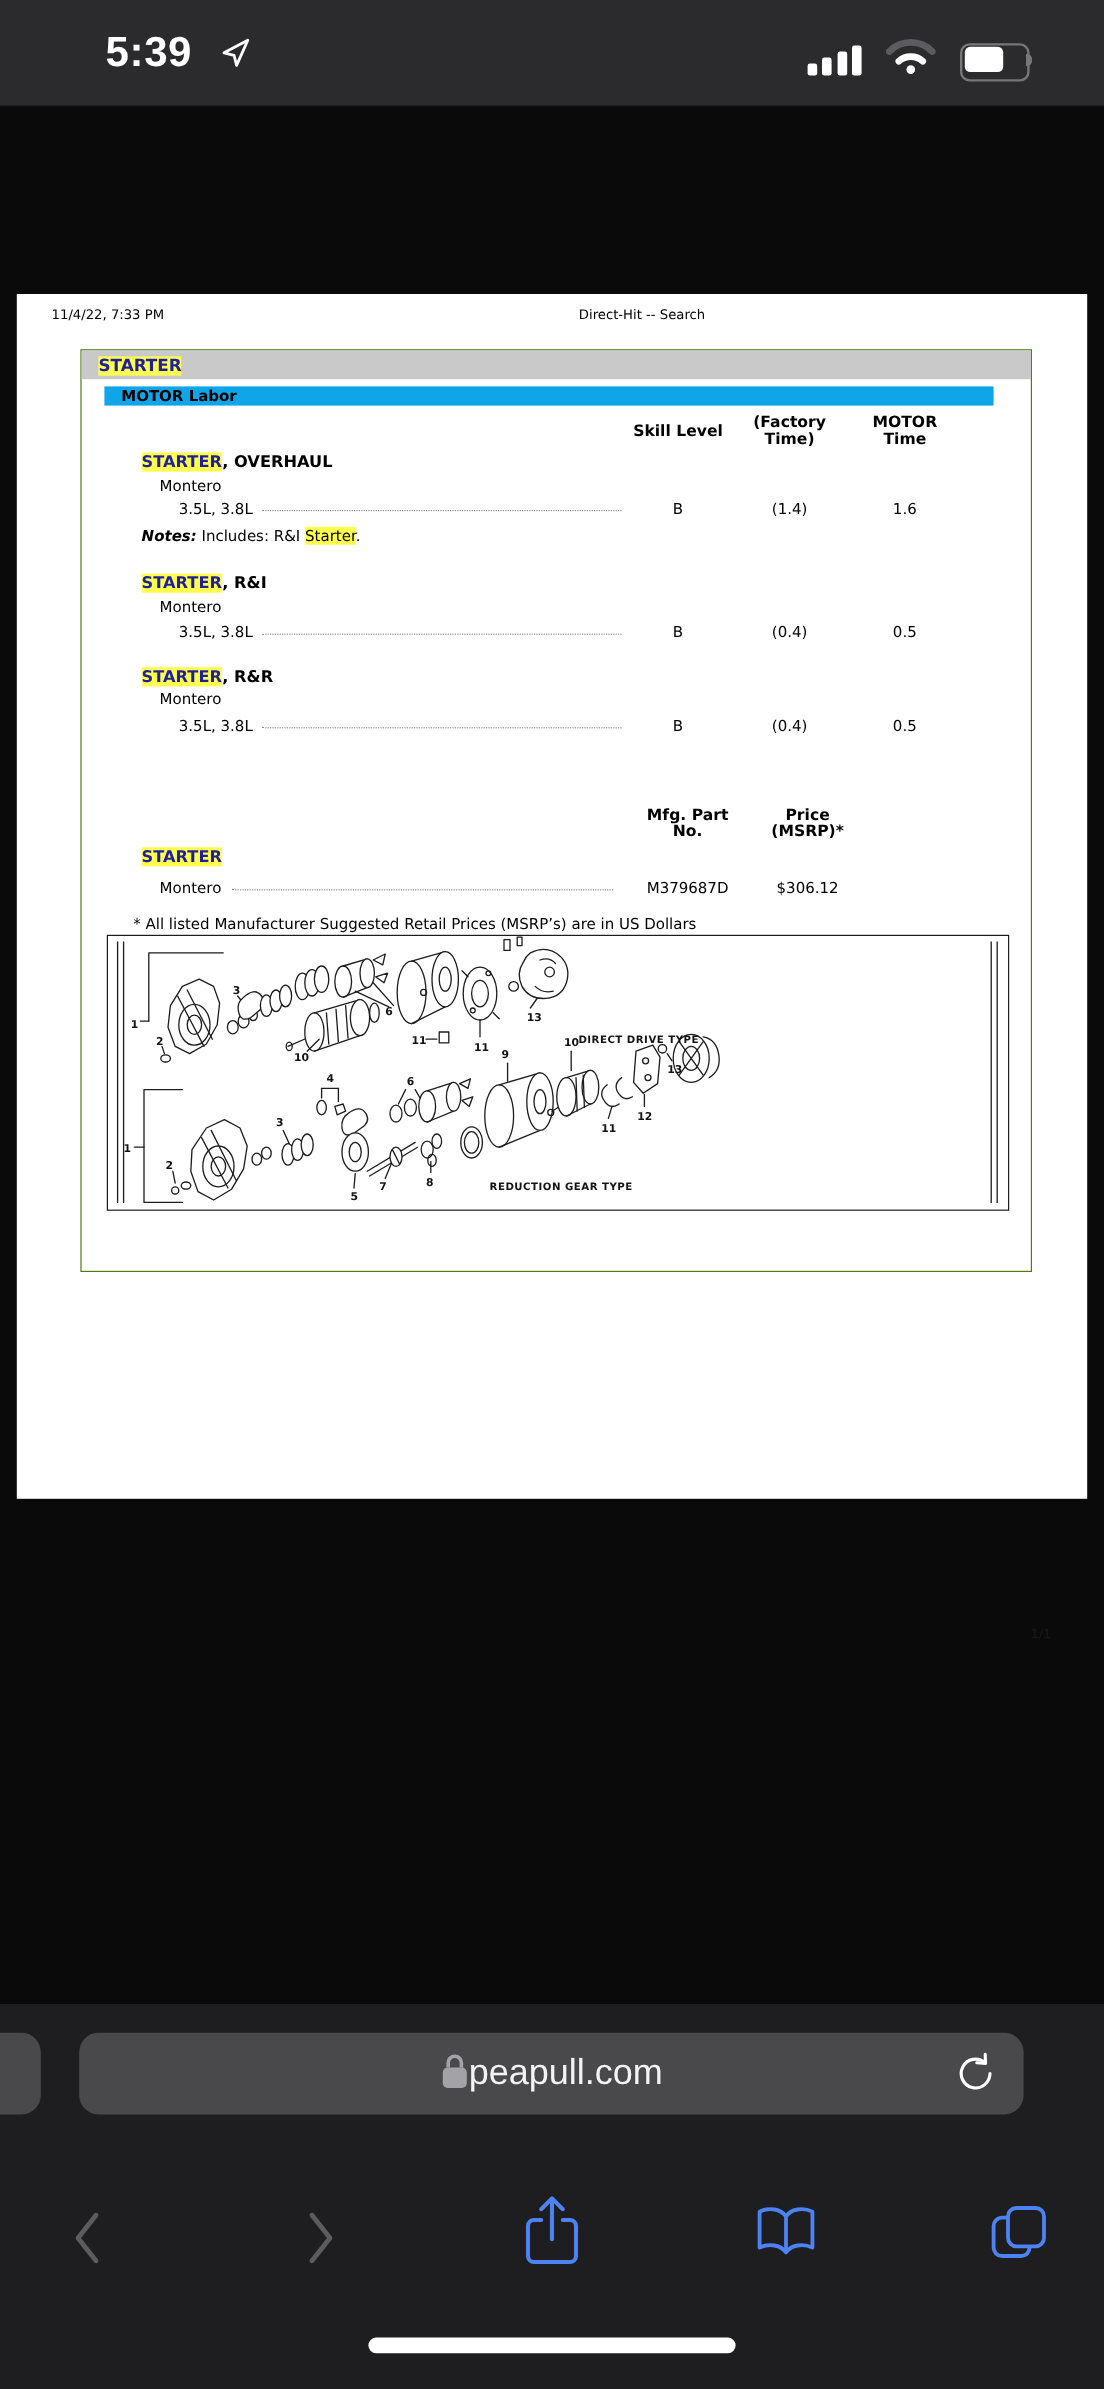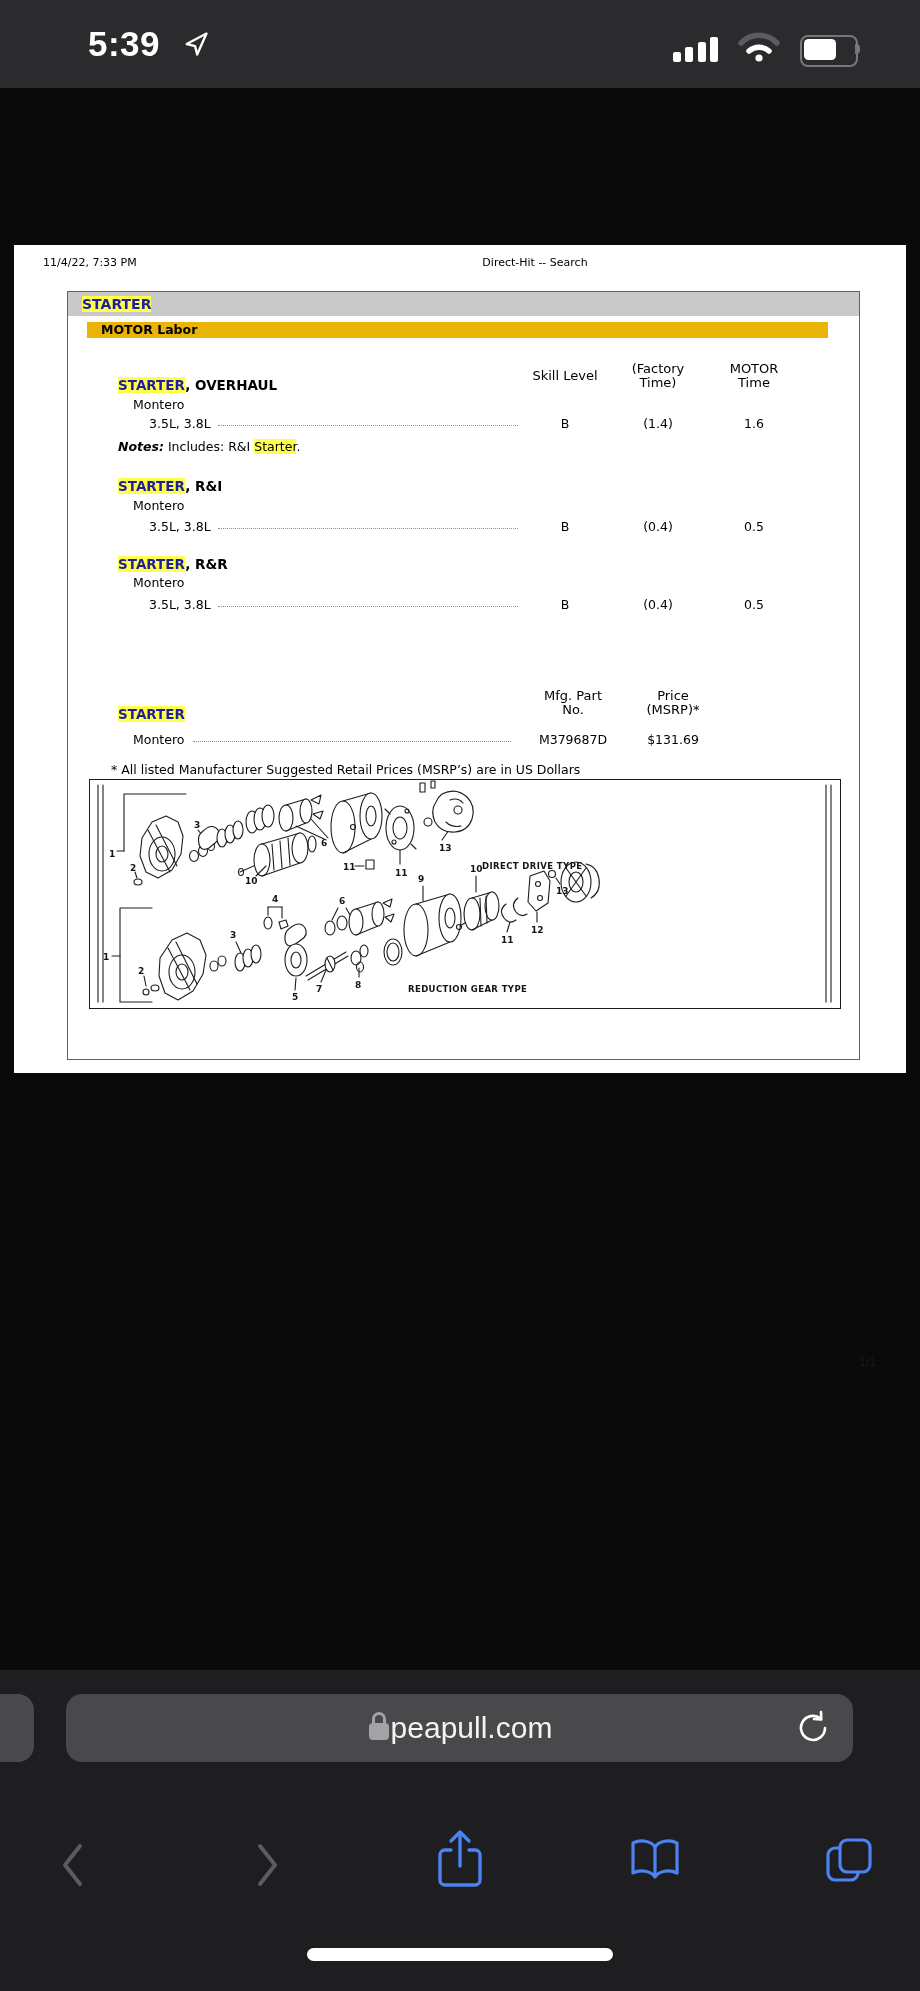--- a/index.html
+++ b/index.html
@@ -14,34 +14,34 @@
   .sig{display:flex;align-items:flex-end;gap:4.5px;height:26px;}
   .sig i{display:block;width:8px;background:#fff;border-radius:2px;}
   .sig i:nth-child(1){height:10px}.sig i:nth-child(2){height:15px}
   .sig i:nth-child(3){height:20px}.sig i:nth-child(4){height:25px}
   .batt{position:relative;width:66px;height:28px;}
   .batt .body{position:absolute;left:0;top:0;width:54px;height:28px;border:2.5px solid #77777b;border-radius:8px;}
   .batt .fill{position:absolute;left:3.5px;top:3.5px;width:32px;height:21px;background:#fff;border-radius:4.5px;}
   .batt .cap{position:absolute;right:6px;top:9px;width:5px;height:10px;background:#77777b;border-radius:0 4px 4px 0;}
 
   
-  .doc{position:absolute;left:14px;top:245px;width:892px;height:828px;background:#fff;
+  .doc{position:absolute;left:14px;top:245px;width:892px;height:1004px;background:#fff;
        color:#000;font-family:"DejaVu Sans",sans-serif;}
   .doc-date{position:absolute;left:29px;top:11px;font-size:11px;}
   .doc-title{position:absolute;left:436px;top:11px;width:170px;text-align:center;font-size:11px;}
 
   .obox{position:absolute;left:53px;top:46px;width:791px;height:767px;border:1px solid #4d7c0f;}
   .bar-top{position:absolute;left:0;top:0;width:100%;height:24px;background:#c9c9c9;line-height:24px;padding-left:14px;box-sizing:border-box;}
   .kw{background:#ffff4e;color:#1f1f9e;font-weight:700;}
   .bar-top .kw{font-size:14px;}
-  .bar-sub{position:absolute;left:19px;width:741px;height:16px;background:#eab308;line-height:16px;
+  .bar-sub{position:absolute;left:19px;width:741px;height:16px;background:#0ea5e9;line-height:16px;
            font-size:12.5px;font-weight:700;padding-left:14px;box-sizing:border-box;}
   .bar-labor{top:30px;} .bar-parts{top:355px;}
 
-  .hdr{position:absolute;width:110px;text-align:center;font-size:13px;font-weight:400;line-height:14px;margin-top:16px;}
+  .hdr{position:absolute;width:110px;text-align:center;font-size:13px;font-weight:700;line-height:14px;}
   .cx-skill{left:442px}.cx-fact{left:535px}.cx-motor{left:631px}
   .cx-part{left:450px}.cx-price{left:550px}
 
   .etitle{position:absolute;left:50px;font-size:13.5px;font-weight:700;}
   .etitle .kw{font-size:13.5px;}
   .model{position:absolute;left:65px;font-size:12.5px;}
   .engine{position:absolute;left:81px;font-size:12.5px;}
   .cell{position:absolute;width:110px;text-align:center;font-size:12.5px;}
   .leader{position:absolute;left:150px;width:300px;border-top:1px dotted #8f8f8f;}
   .leader-parts{left:125px;width:318px;}
@@ -159,21 +159,21 @@
           <div>No.</div>
       </div>
       <div class="hdr cx-price h-parts">
         <div>Price</div>
           <div>(MSRP)*</div>
       </div>
       <div class="etitle t-parts"><span class="kw">STARTER</span></div>
       <div class="model r-parts">Montero</div>
       <div class="leader leader-parts l-parts"></div>
       <div class="cell cx-part r-parts">M379687D</div>
-      <div class="cell cx-price r-parts">$131.69</div>
+      <div class="cell cx-price r-parts">$306.12</div>
       <div class="disclaimer">* All listed Manufacturer Suggested Retail Prices (MSRP’s) are in US Dollars</div>
 
       <div class="dgbox">
         <svg width="749" height="227" viewBox="0 0 749 227">
           <g stroke="#1d1d1d" stroke-width="1.1" fill="none" stroke-linecap="round" stroke-linejoin="round">
             <line x1="8" y1="5" x2="8" y2="222"></line>
               <line x1="13" y1="5" x2="13" y2="222"></line>
             <line x1="736" y1="5" x2="736" y2="222"></line>
               <line x1="741" y1="5" x2="741" y2="222"></line>
 

